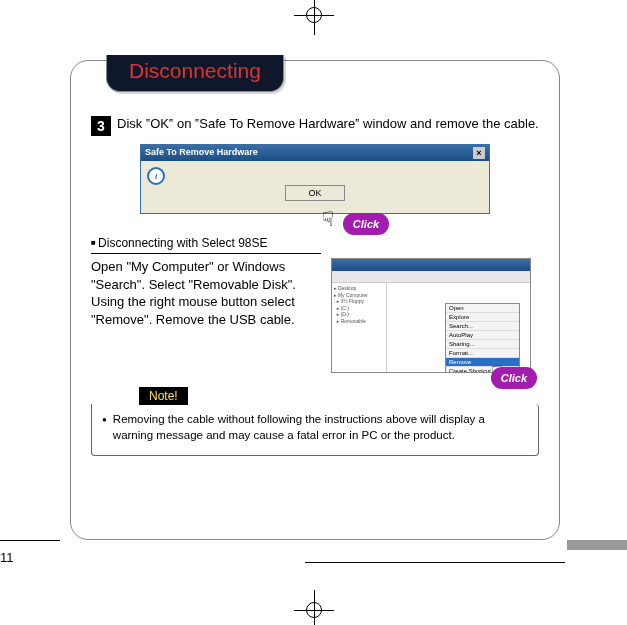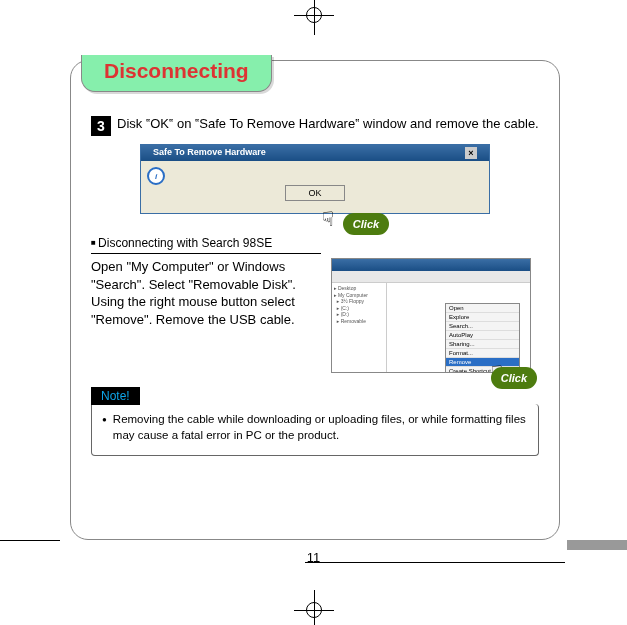--- a/index.html
+++ b/index.html
@@ -68,25 +68,25 @@
     width: 490px;
     height: 480px;
     border: 1px solid #888;
     border-radius: 18px;
     background: #fff;
     padding: 0;
   }
   .title-tab {
     position: absolute;
     top: -6px;
-    left: 10px;
-    background: #86efac;
+    left: 35px;
+    background: #0f172a;
     padding: 4px 22px 8px 22px;
     font-size: 21px;
-    font-weight: bold;
+    font-weight: normal;
     color: #d33;
     border: 1px solid #888;
     border-top: none;
     border-radius: 0 0 14px 14px;
     box-shadow: 2px 2px 0px rgba(0,0,0,0.15);
   }
   .content {
     position: absolute;
     top: 55px;
     left: 20px;
@@ -117,21 +117,21 @@
     width: 350px;
     height: 70px;
     border: 1px solid #3a6ea5;
     background: #ece9d8;
     font-size: 8px;
   }
   .dialog-title {
     background: linear-gradient(#3a6ea5, #1a4e85);
     color: #fff;
     font-size: 9px;
-    padding: 2px 12px;
+    padding: 2px 4px;
     font-weight: bold;
     display: flex;
     justify-content: space-between;
   }
   .dialog-close {
     background: #ccc;
     color: #000;
     width: 12px;
     height: 12px;
     display: flex;
@@ -167,21 +167,21 @@
     width: 60px;
     height: 16px;
     background: #ece9d8;
     border: 1px solid #888;
     font-size: 9px;
     text-align: center;
     line-height: 14px;
   }
   .click-badge {
     position: absolute;
-    background: #4d7c0f;
+    background: #a21caf;
     color: #fff;
     font-style: italic;
     font-size: 11px;
     padding: 5px 10px;
     border-radius: 12px;
     font-weight: bold;
   }
   .hand-cursor {
     position: absolute;
     font-size: 20px;
@@ -261,24 +261,25 @@
     border: 1px solid #888;
     font-size: 6px;
   }
   .context-menu div {
     padding: 1px 3px;
     border-bottom: 1px solid #ddd;
   }
   .note-label {
     display: inline-block;
     background: #000;
-    color: #0ea5e9;
+    color: #fde047;
     font-size: 12px;
     padding: 2px 10px;
     margin-top: 14px;
+    margin-left: 48px;
   }
   .note-box {
     border: 1px solid #666;
     border-top: none;
     padding: 8px 10px;
     font-size: 11.5px;
     line-height: 1.35;
     border-radius: 0 4px 4px 4px;
     margin-top: -1px;
   }
@@ -290,21 +291,20 @@
   .note-item::before {
     content: "●";
     font-size: 8px;
     margin-top: 3px;
   }
   .page-num {
     position: absolute;
     top: 550px;
     left: 0;
     width: 627px;
-    text-align: center;
     font-size: 13px;
   }
   .page-num-line {
     position: absolute;
     top: 562px;
     left: 305px;
     width: 260px;
     height: 1px;
     background: #000;
   }
@@ -339,21 +339,21 @@
       </div>
       <div class="dialog-body">
         <div class="info-icon">i</div>
       </div>
       <div class="dialog-ok">OK</div>
       <span class="hand-cursor" style="bottom:-18px; left:52%;">☟</span>
       <div class="click-badge" style="bottom:-22px; left:58%;">Click</div>
     </div>
 
     
-    <div class="subheading">Disconnecting with Search 98SE</div>
+    <div class="subheading">Disconnecting with Select 98SE</div>
     <div class="sub-underline"></div>
 
     <div class="two-col">
       <div class="col-text">Open "My Computer" or Windows "Search". Select "Removable Disk". Using the right mouse button select "Remove". Remove the USB cable.</div>
       <div class="col-img">
         <div class="explorer-mock">
           <div class="explorer-title"></div>
           <div class="explorer-toolbar"></div>
           <div class="explorer-body">
             <div class="explorer-tree">
@@ -376,20 +376,20 @@
         </div>
         <span class="hand-cursor" style="bottom:-12px; right:28px;">☟</span>
         <div class="click-badge" style="bottom:-16px; right:-6px;">Click</div>
       </div>
     </div>
 
     
     <div class="note-label">Note!</div>
     <div class="note-box">
       <div class="note-item">
-          <span>Removing the cable while downloading or uploading files, or while formatting files may cause a fatal error in PC or the product.</span>
+          <span>Removing the cable without following the instructions above will display a warning message and may cause a fatal error in PC or the product.</span>
         </div>
     </div>
   </div>
 </div>
 
 <div class="page-num">11</div>
 <div class="page-num-line"></div>
 
 </body></html>

